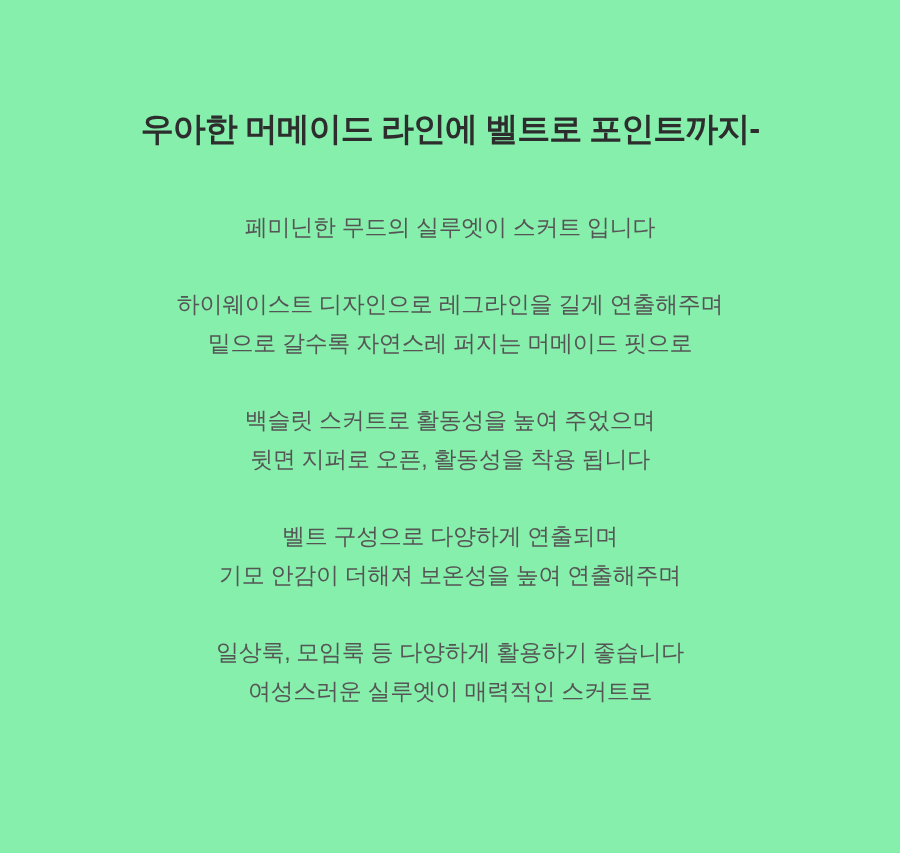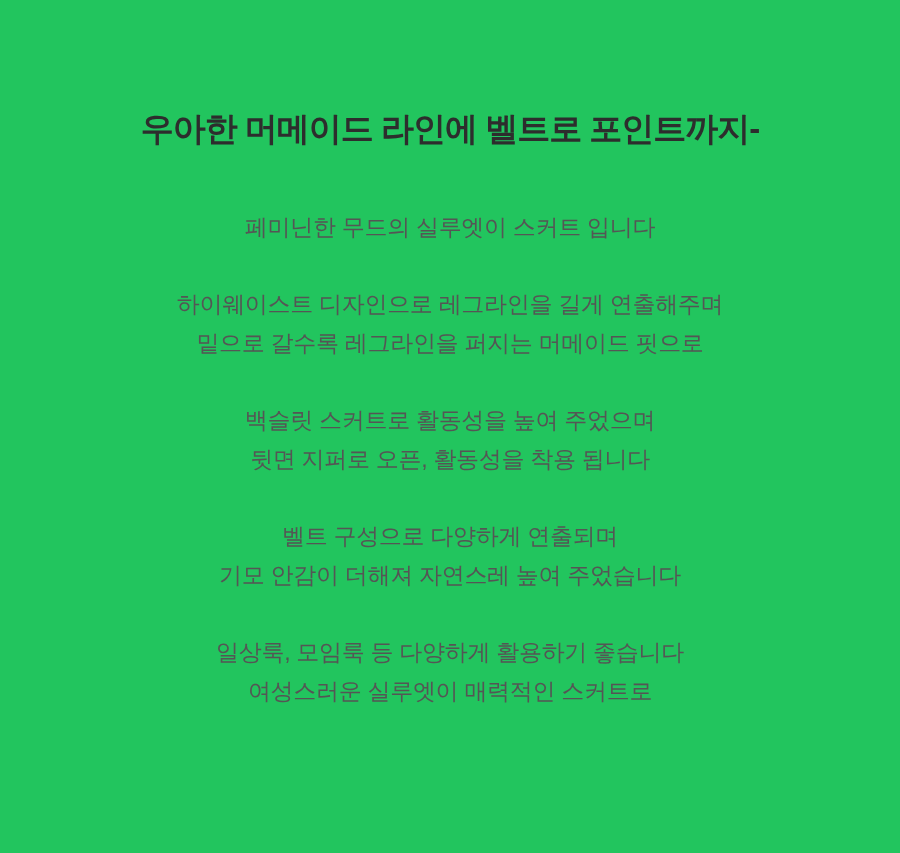--- a/index.html
+++ b/index.html
@@ -5,21 +5,21 @@
   html, body {
     margin: 0;
     padding: 0;
     background: #ffffff;
   }
   .page {
     position: relative;
     width: 900px;
     height: 853px;
     margin: 0 auto;
-    background: #22c55e;
+    background: #86efac;
     overflow: hidden;
     font-family: "Liberation Sans", "DejaVu Sans", sans-serif;
   }
   .content {
     padding-top: 107px;
     text-align: center;
   }
   .title {
     margin: 0;
     font-size: 33px;
@@ -50,31 +50,31 @@
   <div class="content">
 
     <h1 class="title">우아한 머메이드 라인에 벨트로 포인트까지-</h1>
 
     <p class="para first">
       <span class="line">페미닌한 무드의 실루엣이 스커트 입니다</span>
     </p>
 
     <p class="para">
       <span class="line">하이웨이스트 디자인으로 레그라인을 길게 연출해주며</span>
-      <span class="line">밑으로 갈수록 레그라인을 퍼지는 머메이드 핏으로</span>
+      <span class="line">밑으로 갈수록 자연스레 퍼지는 머메이드 핏으로</span>
     </p>
 
     <p class="para">
       <span class="line">백슬릿 스커트로 활동성을 높여 주었으며</span>
       <span class="line">뒷면 지퍼로 오픈, 활동성을 착용 됩니다</span>
     </p>
 
     <p class="para">
       <span class="line">벨트 구성으로 다양하게 연출되며</span>
-      <span class="line">기모 안감이 더해져 자연스레 높여 주었습니다</span>
+      <span class="line">기모 안감이 더해져 보온성을 높여 연출해주며</span>
     </p>
 
     <p class="para">
       <span class="line">일상룩, 모임룩 등 다양하게 활용하기 좋습니다</span>
       <span class="line">여성스러운 실루엣이 매력적인 스커트로</span>
     </p>
 
   </div>
 </div>
 

